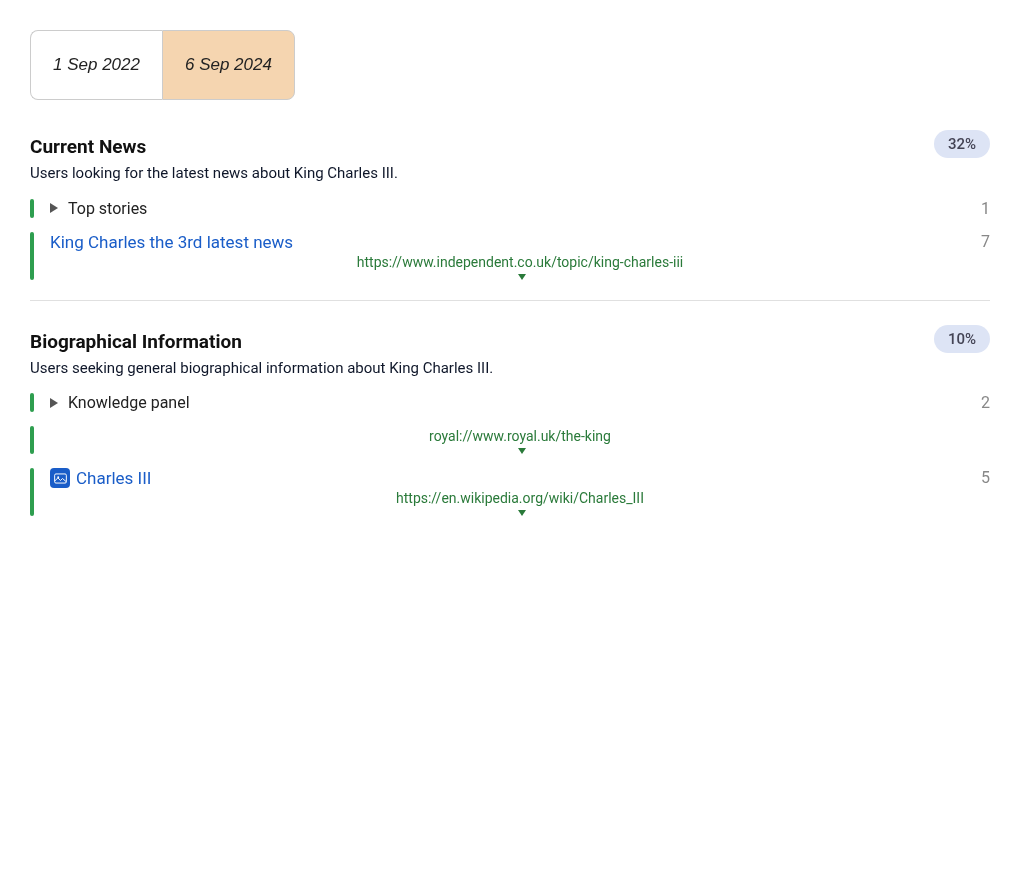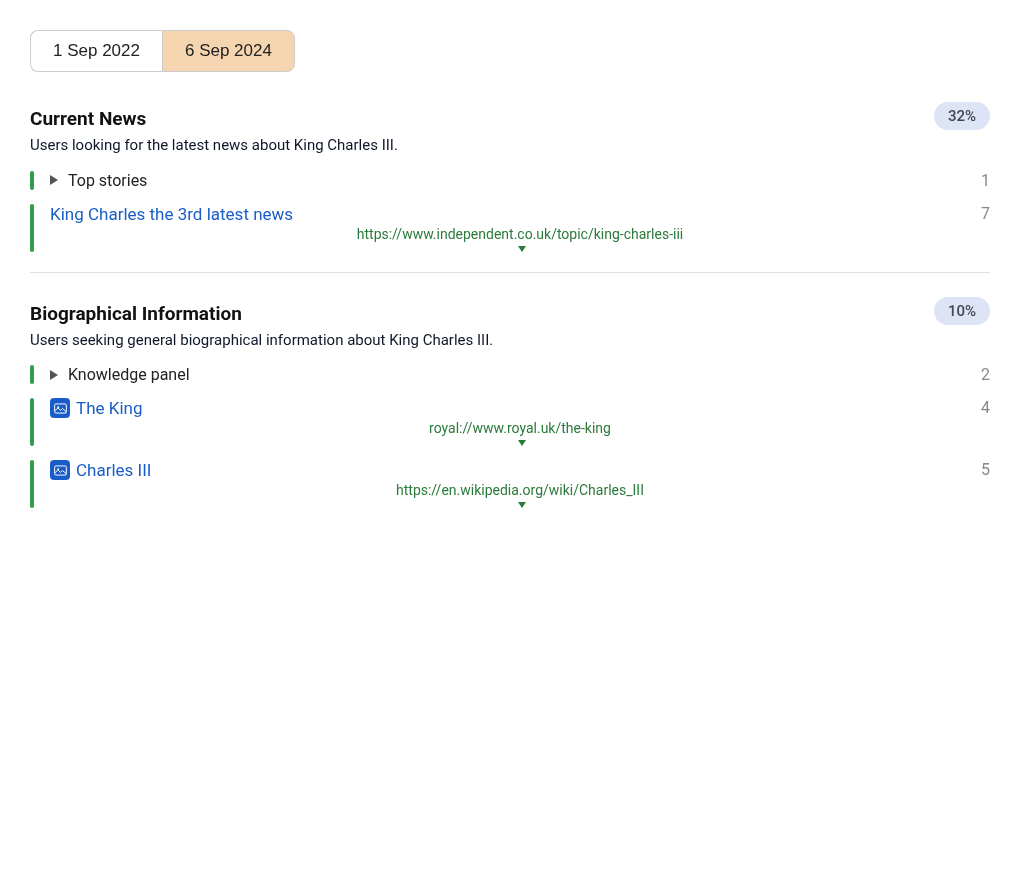--- a/index.html
+++ b/index.html
@@ -19,27 +19,28 @@
     }
 
     .date-bar {
       display: flex;
       align-items: center;
       margin-bottom: 28px;
       margin-top: 10px;
     }
 
     .date-btn {
-      padding: 10px 22px;
+      padding: 24px 22px;
       font-size: 17px;
       border: 1.5px solid #ccc;
       cursor: pointer;
       background: #fff;
       color: #222;
       font-weight: 400;
+      font-style: italic;
     }
 
     .date-btn:first-child {
       border-radius: 8px 0 0 8px;
       border-right: none;
     }
 
     .date-btn.active {
       background: #f5d5b0;
       border-color: #ccc;
@@ -248,30 +249,20 @@
               <span>Knowledge panel</span>
             </div>
             <span class="result-count">2</span>
           </div>
         </div>
       </div>
       <div class="result-item">
         <div class="green-bar"></div>
         <div class="result-content">
           <div style="flex: 1 1 0%;">
-            <div class="result-row">
-              <a class="link-title" href="#"><span class="img-icon">
-                  <svg viewBox="0 0 20 20" xmlns="http://www.w3.org/2000/svg">
-                    <rect x="1" y="3" width="18" height="14" rx="2" fill="none" stroke="white" stroke-width="1.5"></rect>
-                    <circle cx="6.5" cy="8" r="1.5" fill="white"></circle>
-                    <path d="M1 14l5-5 4 4 3-3 6 5" stroke="white" stroke-width="1.5" fill="none"></path>
-                  </svg>
-                </span>The King</a>
-              <span class="result-count">4</span>
-            </div>
             <div class="link-url">
               <span>royal://www.royal.uk/the-king</span>
               <span class="dropdown-arrow"></span>
             </div>
           </div>
         </div>
       </div>
       <div class="result-item">
         <div class="green-bar"></div>
         <div class="result-content">

